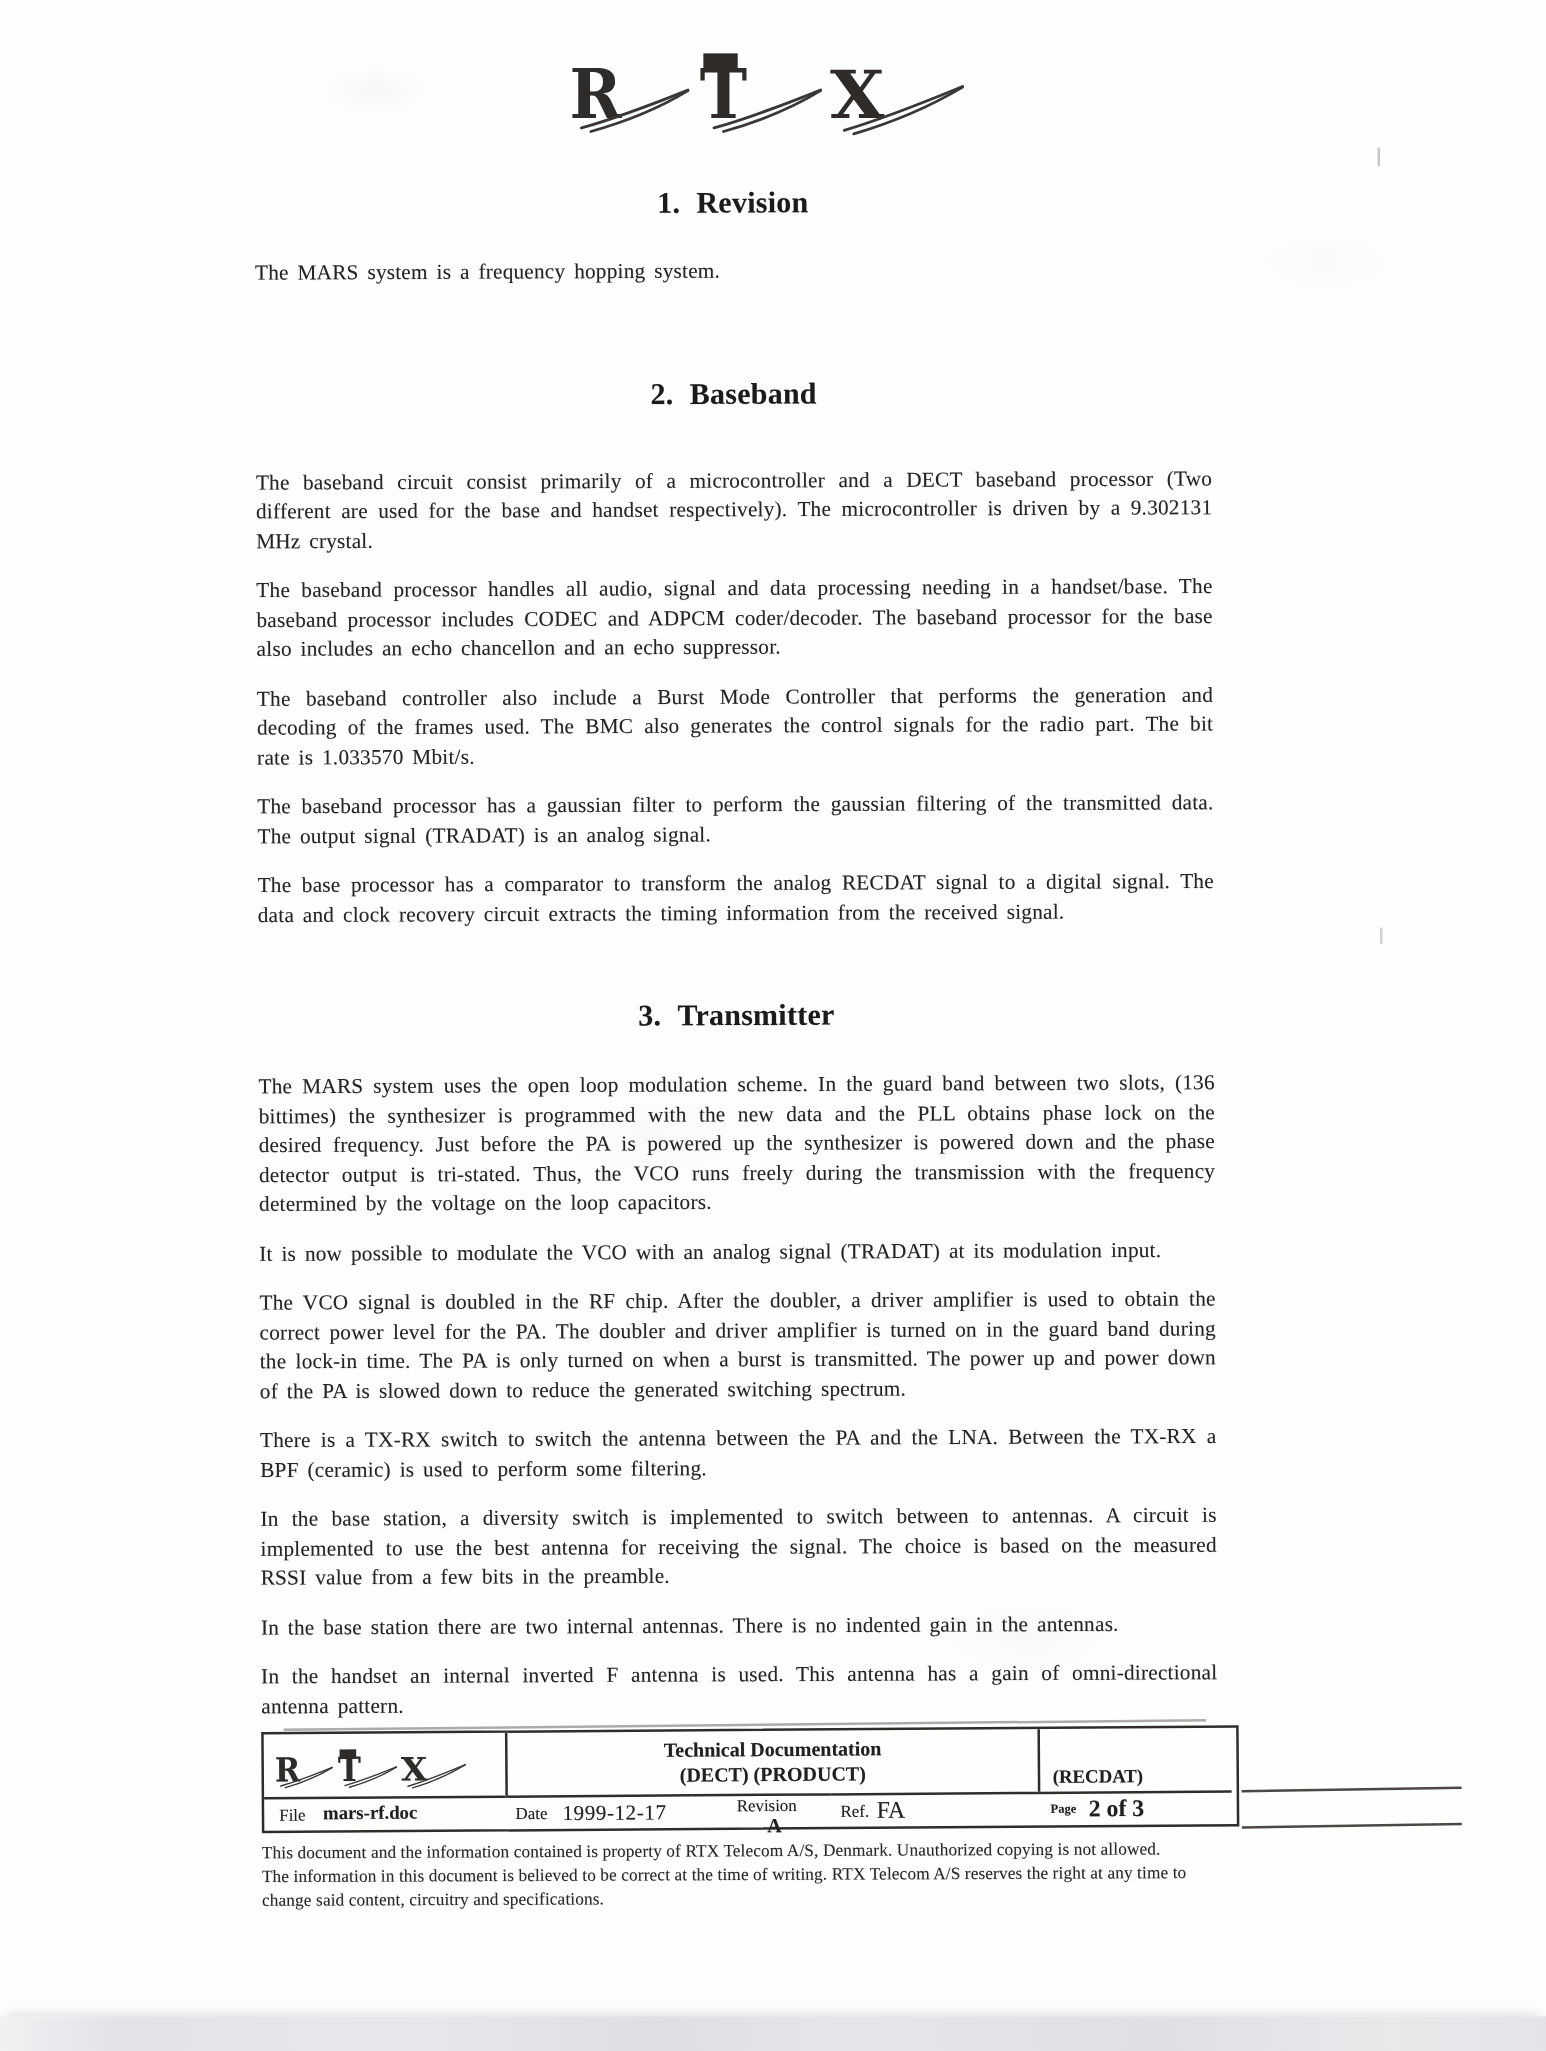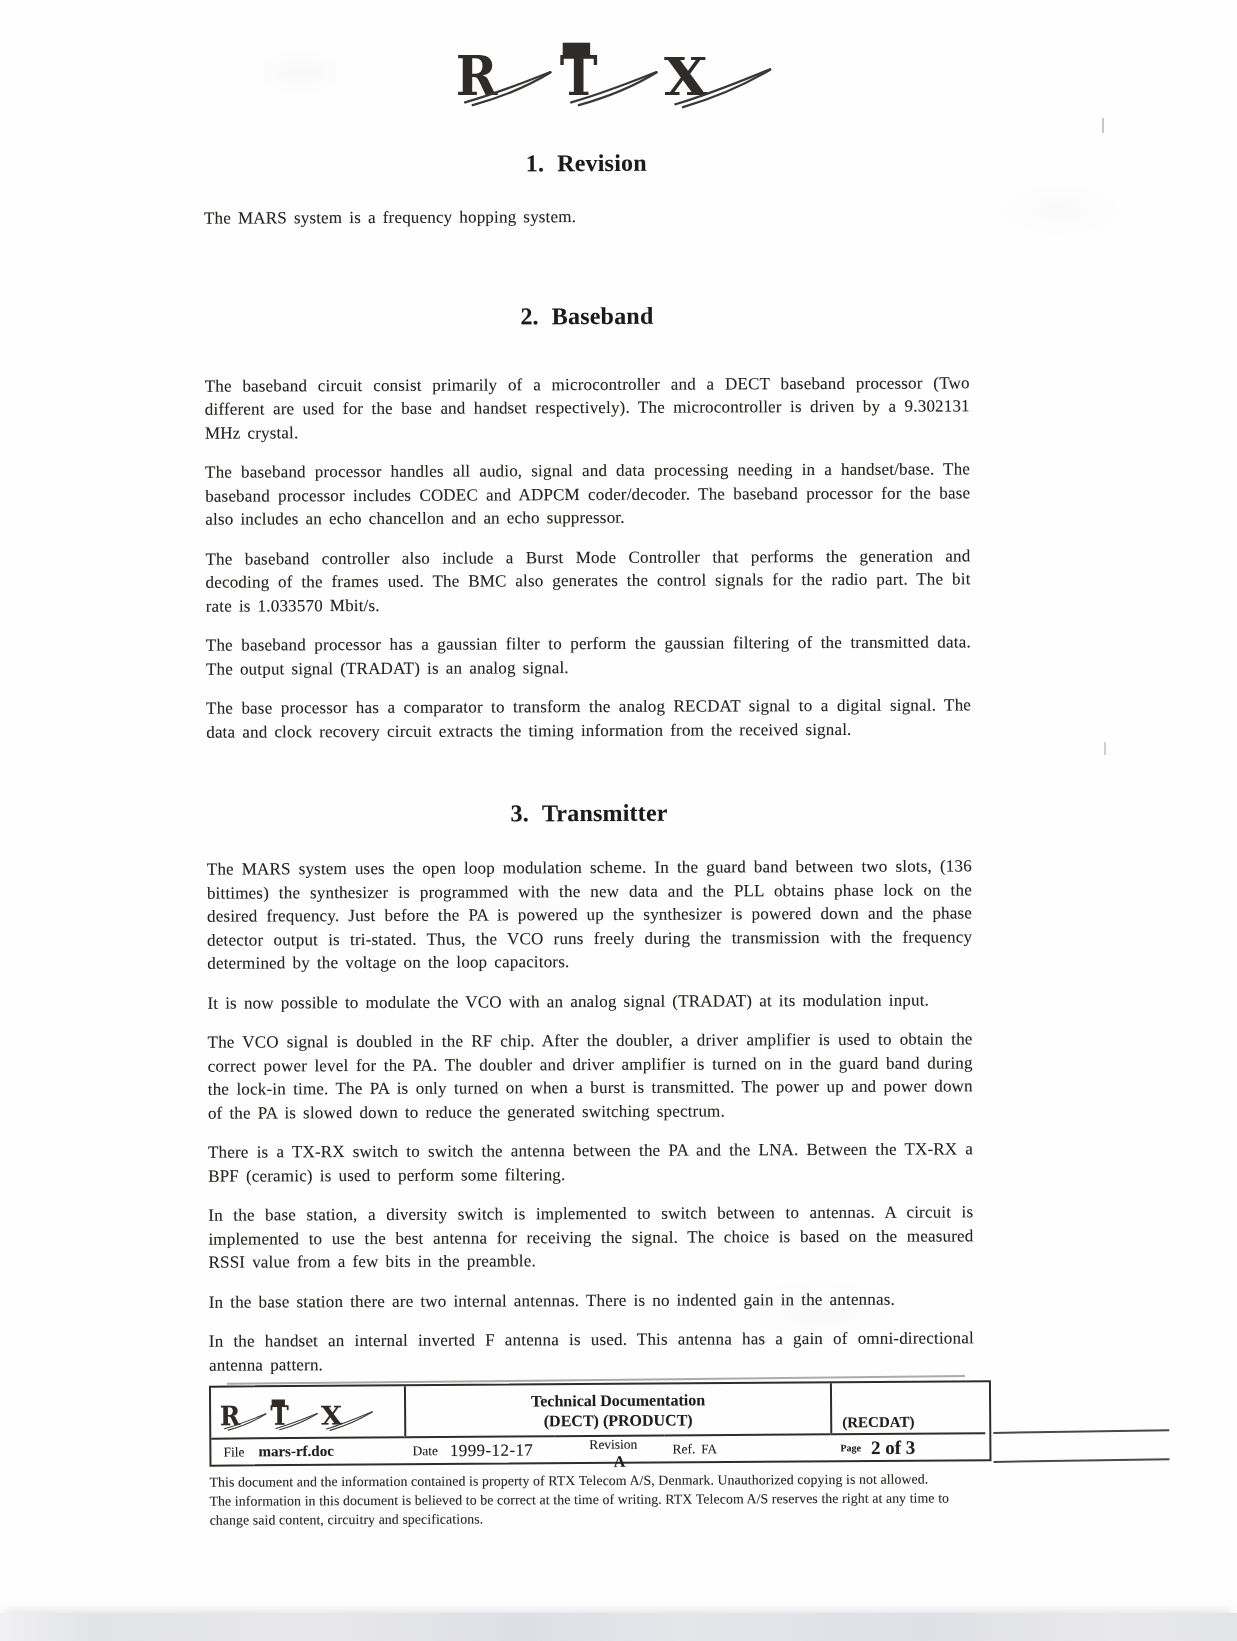--- a/index.html
+++ b/index.html
@@ -82,21 +82,21 @@
   .r2 + .r2{border-left:0;}
   .cell-file{grid-column:1;grid-row:2;padding-left:12px;}
   .cell-date{grid-column:2;grid-row:2;border-left:2px solid #2f2d2a;padding-left:8px;}
   .cell-rev {grid-column:3;grid-row:2;border-left:2px solid #2f2d2a;padding-left:8px;flex-direction:column;}
   .cell-ref {grid-column:4;grid-row:2;border-left:2px solid #2f2d2a;padding-left:8px;}
   .cell-page{grid-column:5;grid-row:2;border-left:2px solid #2f2d2a;padding-left:10px;}
   .lbl{font-size:13.5px;text-align:right;}
   .val{font-size:15px;font-weight:bold;margin-left:14px;}
   .val-date{font-size:17px;font-weight:normal;margin-left:12px;letter-spacing:0.4px;text-align:right;}
   .val-rev{font-size:16px;font-weight:bold;margin-left:12px;}
-  .val-ref{font-size:13px;font-weight:normal;margin-left:6px;}
+  .val-ref{font-size:19px;font-weight:normal;margin-left:6px;}
   .val-page{font-size:19px;font-weight:bold;margin-left:10px;}
   .logo-footer{width:156px;height:38px;}
   .ext-line{position:absolute;height:2px;background:#4c4944;}
   .ext-top{right:-178px;top:51px;width:176px;transform:rotate(-0.5deg);}
   .ext-bottom{right:-178px;bottom:-1px;width:176px;transform:rotate(-0.5deg);}
   
   .disclaimer{margin-top:7px;width:800px;font-size:13.8px;line-height:19px;color:#2a2724;letter-spacing:0.1px;}
   .disclaimer div{white-space:nowrap;}
   
   .scan-band{

